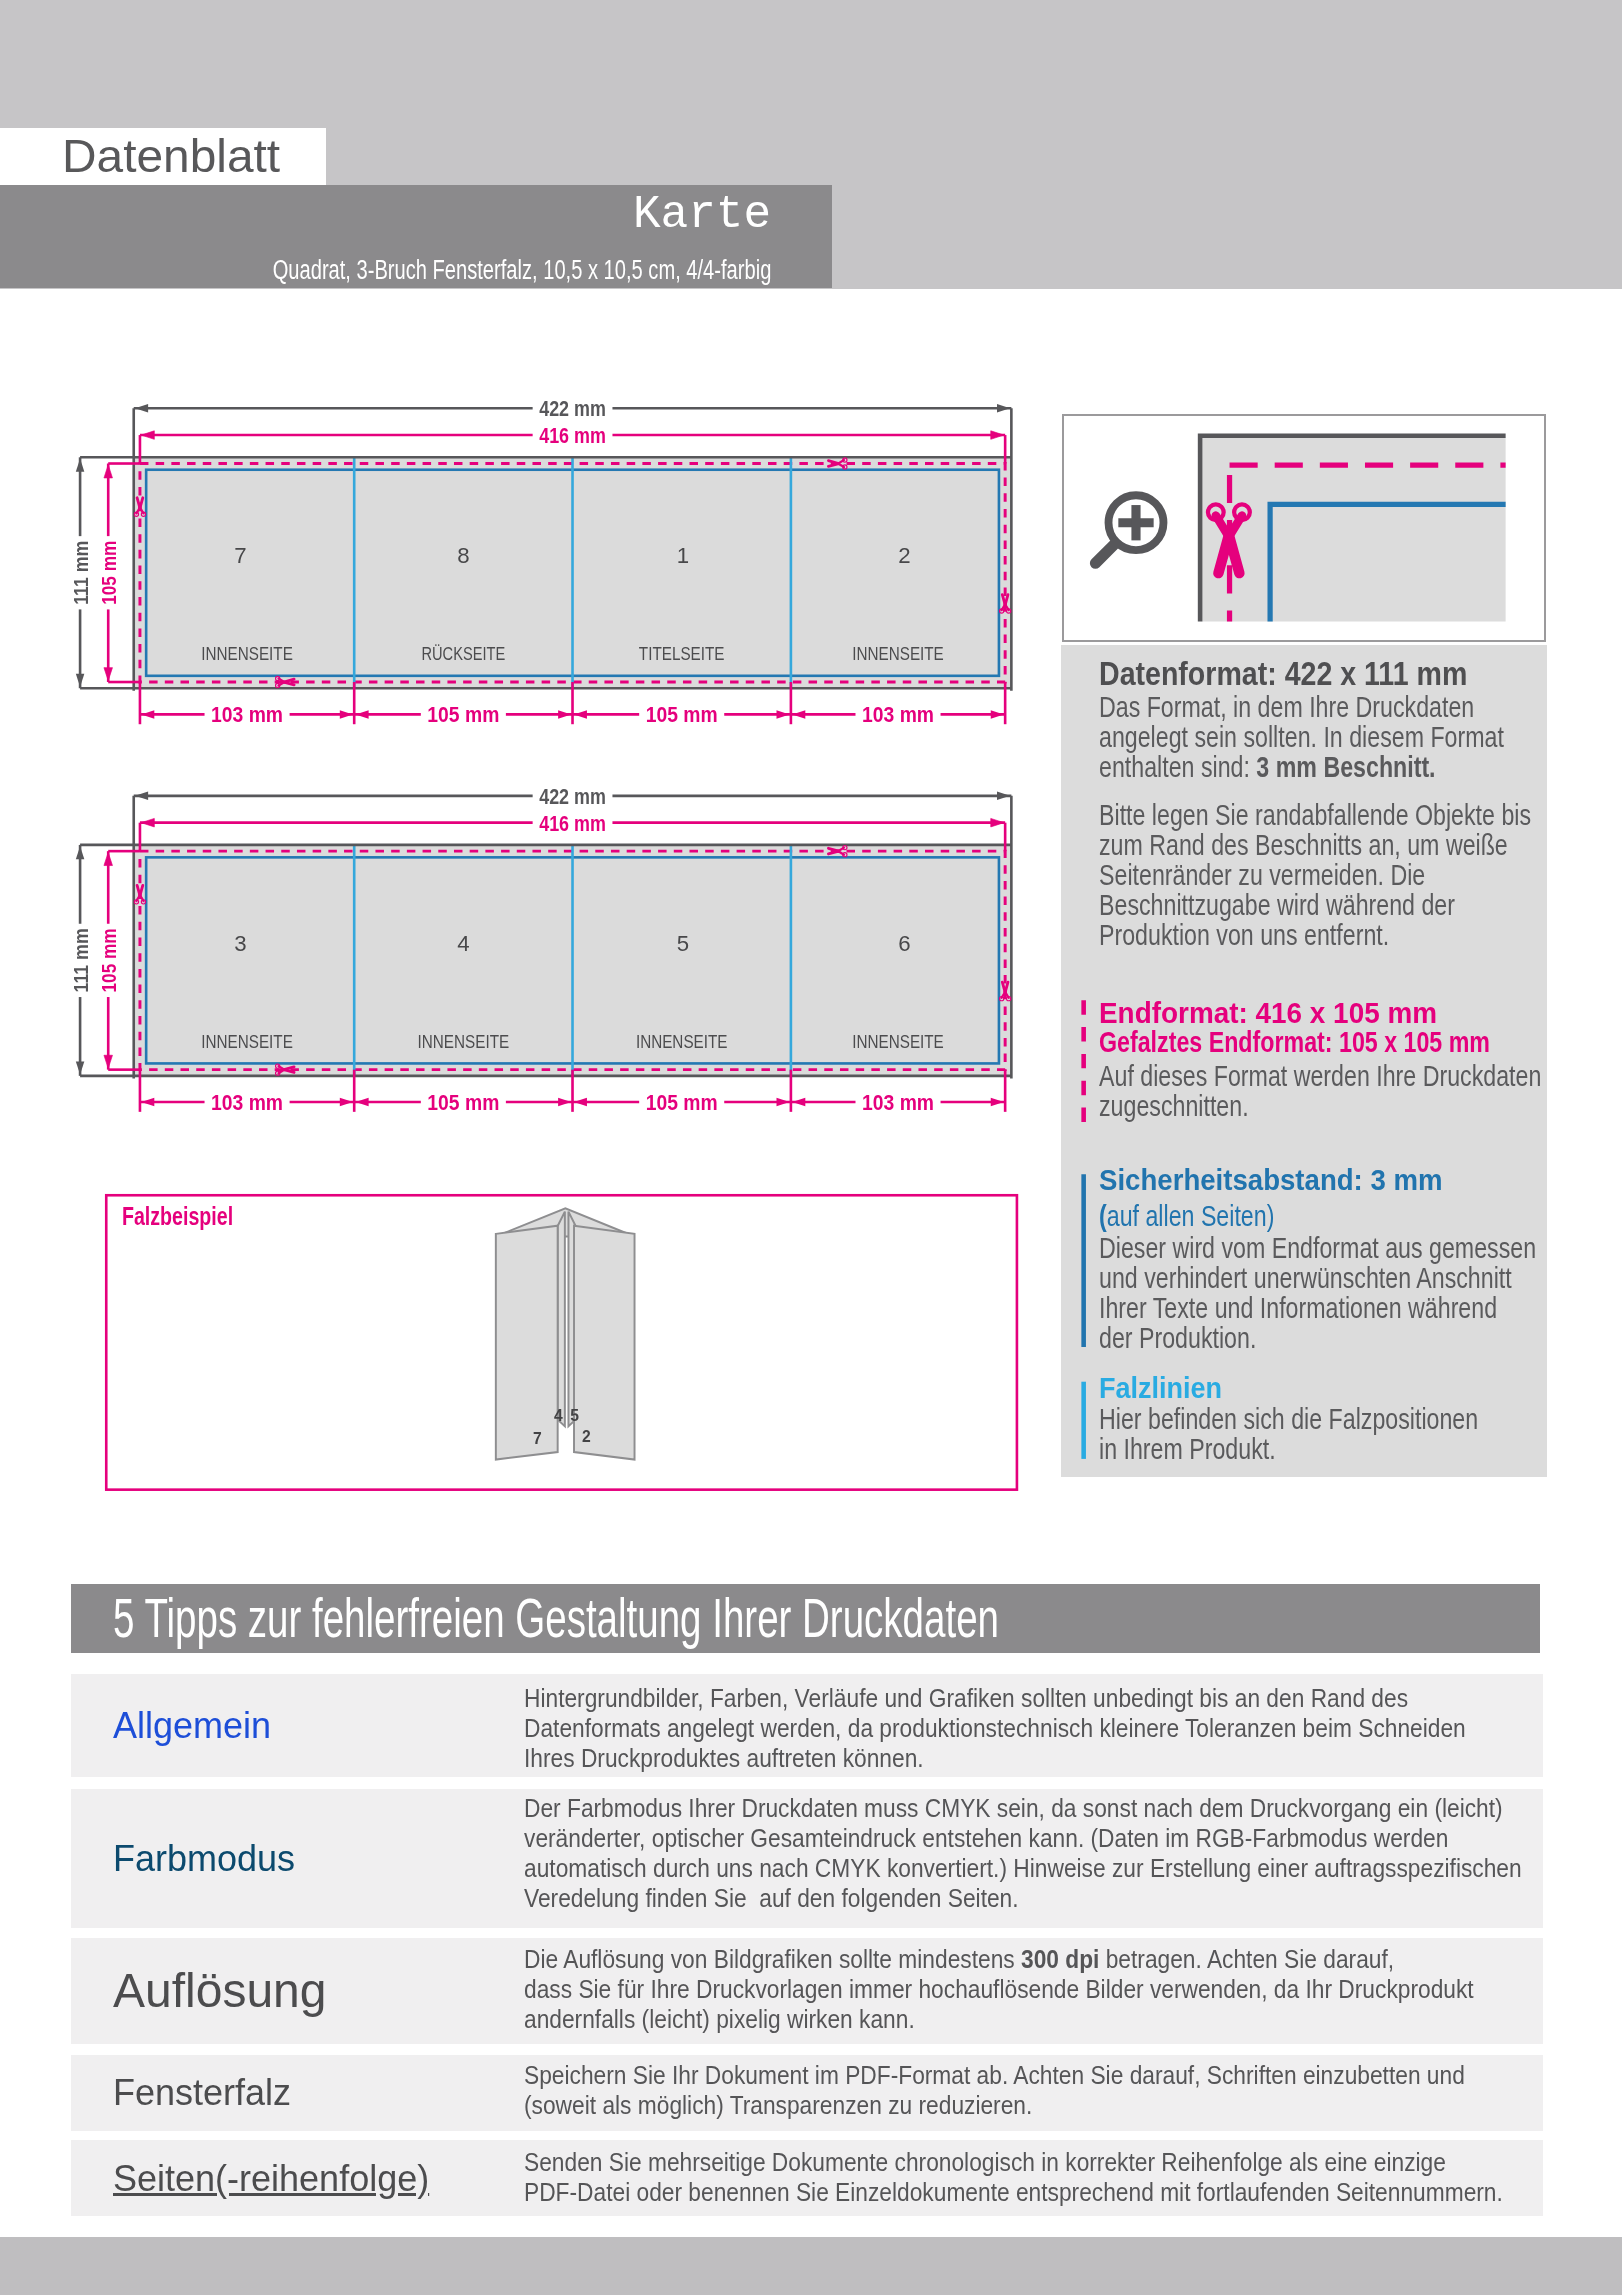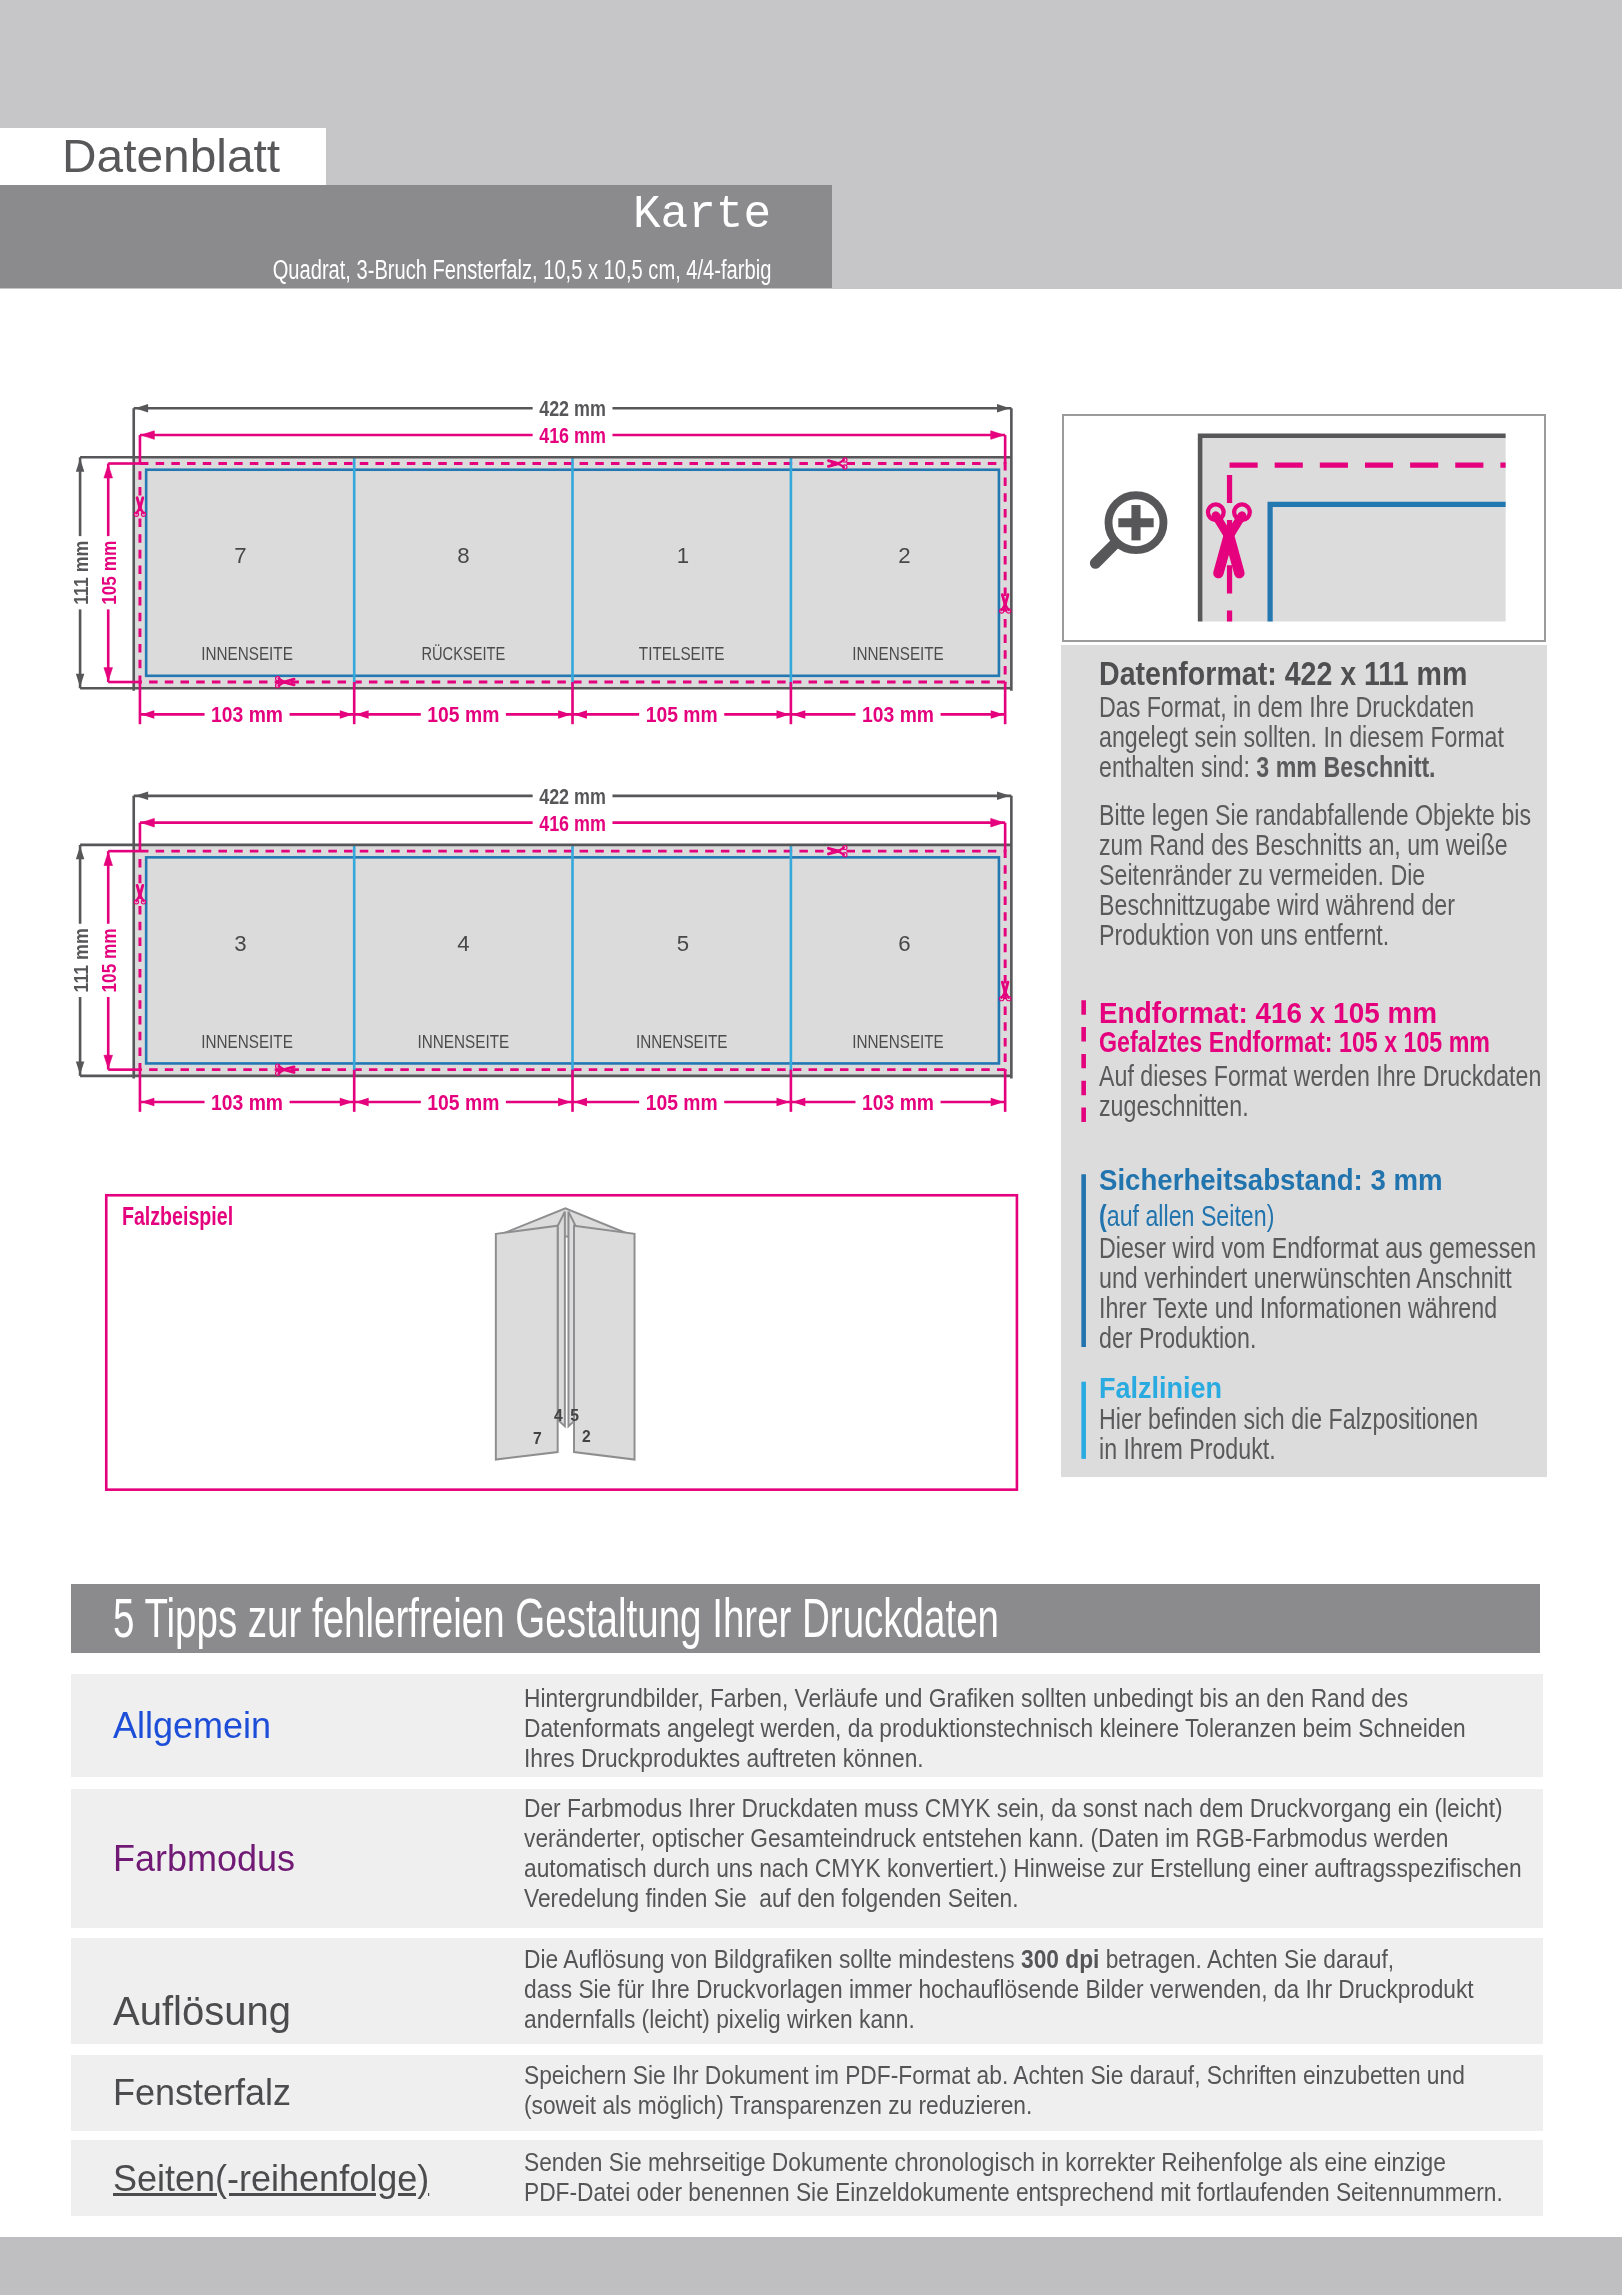--- a/index.html
+++ b/index.html
@@ -53,27 +53,27 @@
 <div class="abs" style="top:1591px;font-size:55px;line-height:55px;color:#ffffff;left:113px;transform:scaleX(0.7);transform-origin:0 0;white-space:nowrap;">5 Tipps zur fehlerfreien Gestaltung Ihrer Druckdaten</div>
 
 <div class="abs" style="left:71px;top:1674px;width:1472px;height:103px;background:#f0eff0;"></div>
 
 <div class="abs" style="top:1708px;font-size:36px;line-height:36px;color:#1d4ed8;left:113px;transform:scaleX(1.0);transform-origin:0 0;white-space:nowrap;">Allgemein</div>
 
 <div class="abs" style="top:1683px;font-size:26px;line-height:30px;color:#555557;left:524px;transform:scaleX(0.875);transform-origin:0 0;white-space:nowrap;">Hintergrundbilder, Farben, Verläufe und Grafiken sollten unbedingt bis an den Rand des<br>Datenformats angelegt werden, da produktionstechnisch kleinere Toleranzen beim Schneiden<br>Ihres Druckproduktes auftreten können.</div>
 
 <div class="abs" style="left:71px;top:1789px;width:1472px;height:139px;background:#f0eff0;"></div>
 
-<div class="abs" style="top:1841px;font-size:36px;line-height:36px;color:#701a75;left:113px;transform:scaleX(1.0);transform-origin:0 0;white-space:nowrap;">Farbmodus</div>
+<div class="abs" style="top:1841px;font-size:36px;line-height:36px;color:#0c4a6e;left:113px;transform:scaleX(1.0);transform-origin:0 0;white-space:nowrap;">Farbmodus</div>
 
 <div class="abs" style="top:1793px;font-size:26px;line-height:30px;color:#555557;left:524px;transform:scaleX(0.875);transform-origin:0 0;white-space:nowrap;">Der Farbmodus Ihrer Druckdaten muss CMYK sein, da sonst nach dem Druckvorgang ein (leicht)<br>veränderter, optischer Gesamteindruck entstehen kann. (Daten im RGB-Farbmodus werden<br>automatisch durch uns nach CMYK konvertiert.) Hinweise zur Erstellung einer auftragsspezifischen<br>Veredelung finden Sie&nbsp; auf den folgenden Seiten.</div>
 
 <div class="abs" style="left:71px;top:1938px;width:1472px;height:106px;background:#f0eff0;"></div>
 
-<div class="abs" style="top:1973px;font-size:40px;line-height:36px;color:#4c4c4e;left:113px;transform:scaleX(1.0);transform-origin:0 0;white-space:nowrap;margin-top:20px;">Auflösung</div>
+<div class="abs" style="top:1973px;font-size:48px;line-height:36px;color:#4c4c4e;left:113px;transform:scaleX(1.0);transform-origin:0 0;white-space:nowrap;">Auflösung</div>
 
 <div class="abs" style="top:1944px;font-size:26px;line-height:30px;color:#555557;left:524px;transform:scaleX(0.875);transform-origin:0 0;white-space:nowrap;">Die Auflösung von Bildgrafiken sollte mindestens <b>300 dpi</b> betragen. Achten Sie darauf,<br>dass Sie für Ihre Druckvorlagen immer hochauflösende Bilder verwenden, da Ihr Druckprodukt<br>andernfalls (leicht) pixelig wirken kann.</div>
 
 <div class="abs" style="left:71px;top:2055px;width:1472px;height:76px;background:#f0eff0;"></div>
 
 <div class="abs" style="top:2075px;font-size:36px;line-height:36px;color:#4c4c4e;left:113px;transform:scaleX(1.0);transform-origin:0 0;white-space:nowrap;">Fensterfalz</div>
 
 <div class="abs" style="top:2060px;font-size:26px;line-height:30px;color:#555557;left:524px;transform:scaleX(0.875);transform-origin:0 0;white-space:nowrap;">Speichern Sie Ihr Dokument im PDF-Format ab. Achten Sie darauf, Schriften einzubetten und<br>(soweit als möglich) Transparenzen zu reduzieren.</div>
 
 <div class="abs" style="left:71px;top:2140px;width:1472px;height:76px;background:#f0eff0;"></div>

